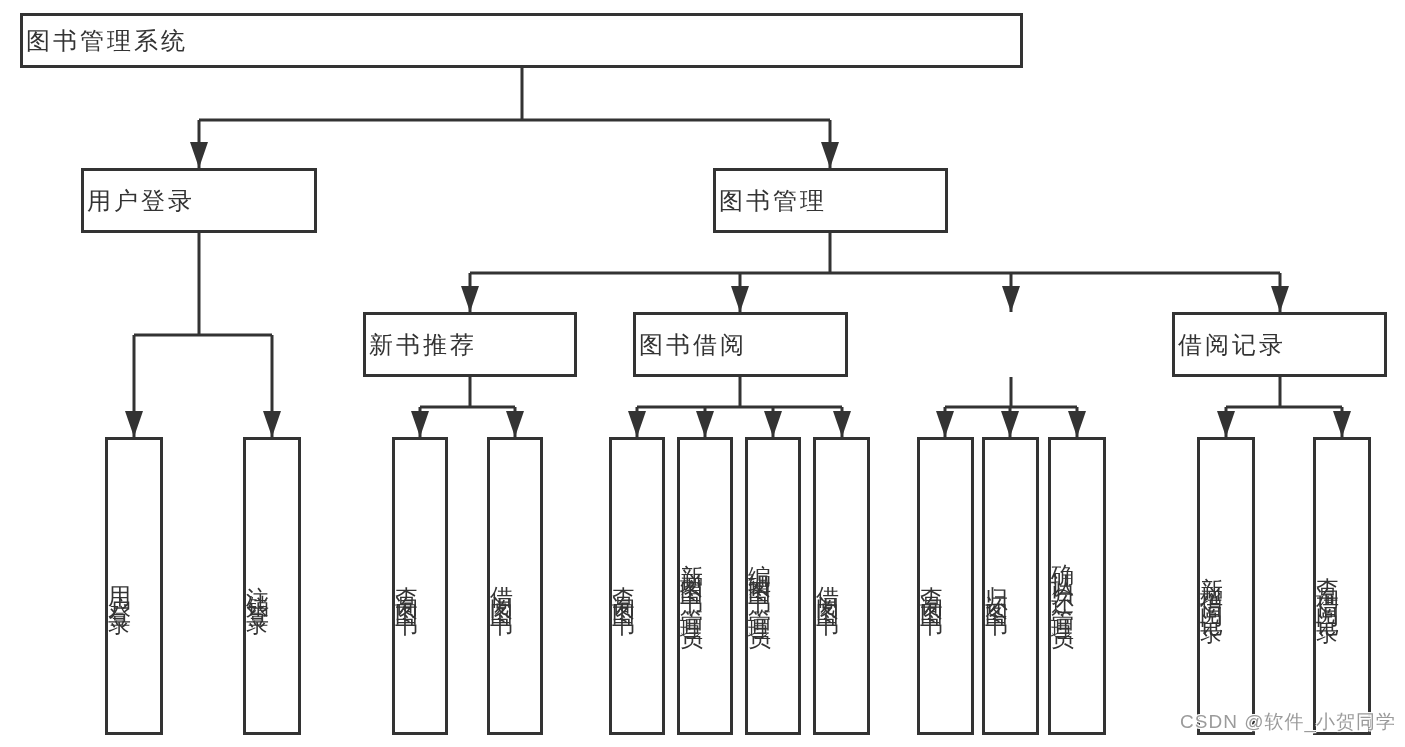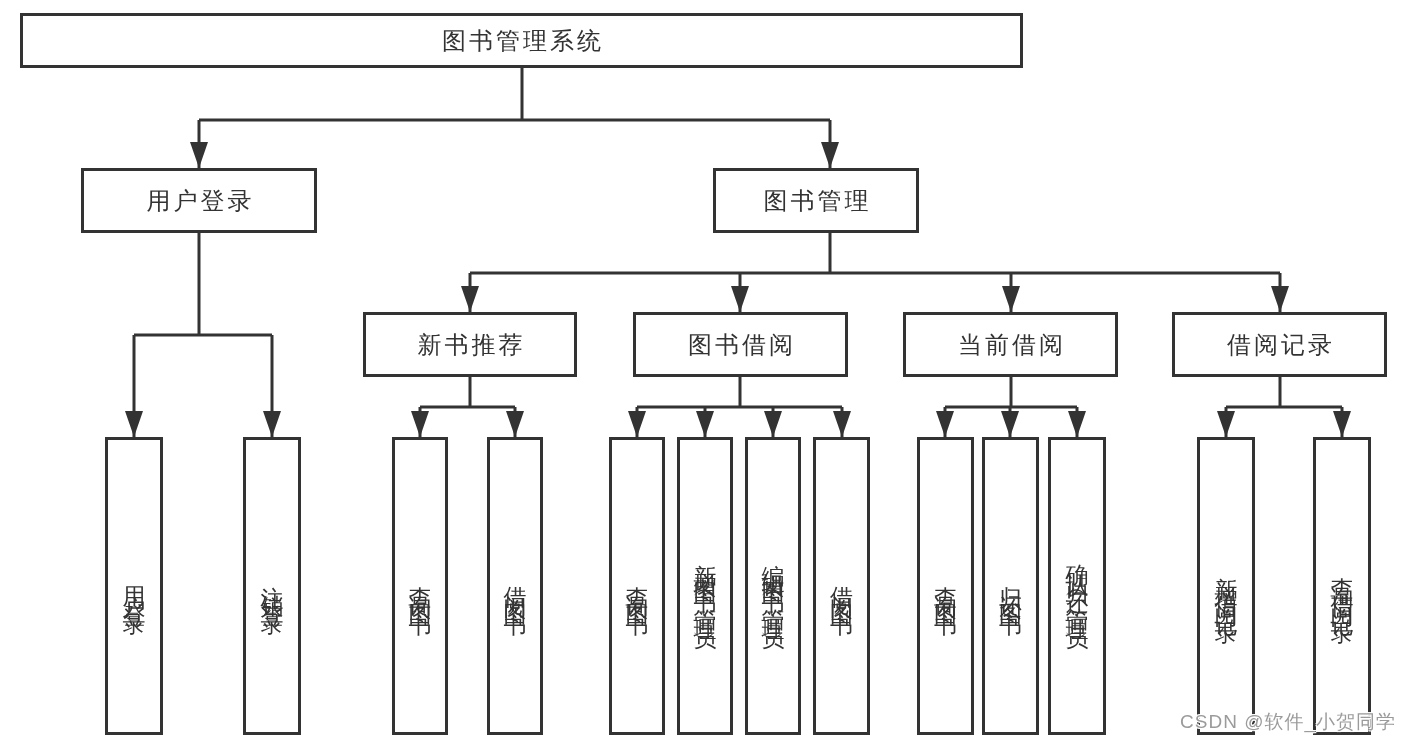--- a/index.html
+++ b/index.html
@@ -10,21 +10,21 @@
   }
   html,body{margin:0;padding:0;background:#ffffff;}
   body{font-family:"Liberation Sans","DejaVu Sans",sans-serif;}
   #canvas{position:relative;width:1405px;height:747px;background:var(--box-bg);overflow:hidden;}
   #wires{position:absolute;left:0;top:0;z-index:1;}
   #wires .ln{stroke:var(--line);stroke-width:3;fill:none;}
   #wires .arrowhead{fill:var(--line);stroke:none;}
   .box{
     position:absolute;z-index:2;box-sizing:border-box;
     background:var(--box-bg);border:3px solid var(--line);
-    display:flex;align-items:center;justify-content:center;
+    display:flex;align-items:center;justify-content:flex-start;
     color:var(--text);
   }
   .box.h span{
     font-size:24px;letter-spacing:3px;text-indent:3px;white-space:nowrap;
     color:var(--text);
   }
   .box.v span{
     writing-mode:vertical-rl;text-orientation:mixed;
     font-size:23px;letter-spacing:9px;line-height:1;white-space:nowrap;
     color:var(--text);
@@ -74,32 +74,29 @@
     <path class="ln" marker-end="url(#arrow)" d="M1342,407 V437"></path>
   </svg>
 
   <div class="box h" style="left:20px;top:13px;width:1003px;height:55px">
     <span>图书管理系统</span>
   </div>
 
   <div class="box h" style="left:81px;top:168px;width:236px;height:65px">
     <span>用户登录</span>
   </div>
-  <div class="box h" style="left:713px;top:168px;width:206px;height:65px">
+  <div class="box h" style="left:713px;top:168px;width:235px;height:65px">
     <span>图书管理</span>
   </div>
 
   <div class="box h" style="left:363px;top:312px;width:214px;height:65px">
     <span>新书推荐</span>
   </div>
   <div class="box h" style="left:633px;top:312px;width:215px;height:65px">
     <span>图书借阅</span>
-  </div>
-  <div class="box h" style="left:903px;top:312px;width:215px;height:65px">
-    <span>当前借阅</span>
   </div>
   <div class="box h" style="left:1172px;top:312px;width:215px;height:65px">
     <span>借阅记录</span>
   </div>
 
   <div class="box v" style="left:105px;top:437px;width:58px;height:298px">
     <span>用户登录</span>
   </div>
   <div class="box v" style="left:243px;top:437px;width:58px;height:298px">
     <span>注销登录</span>

